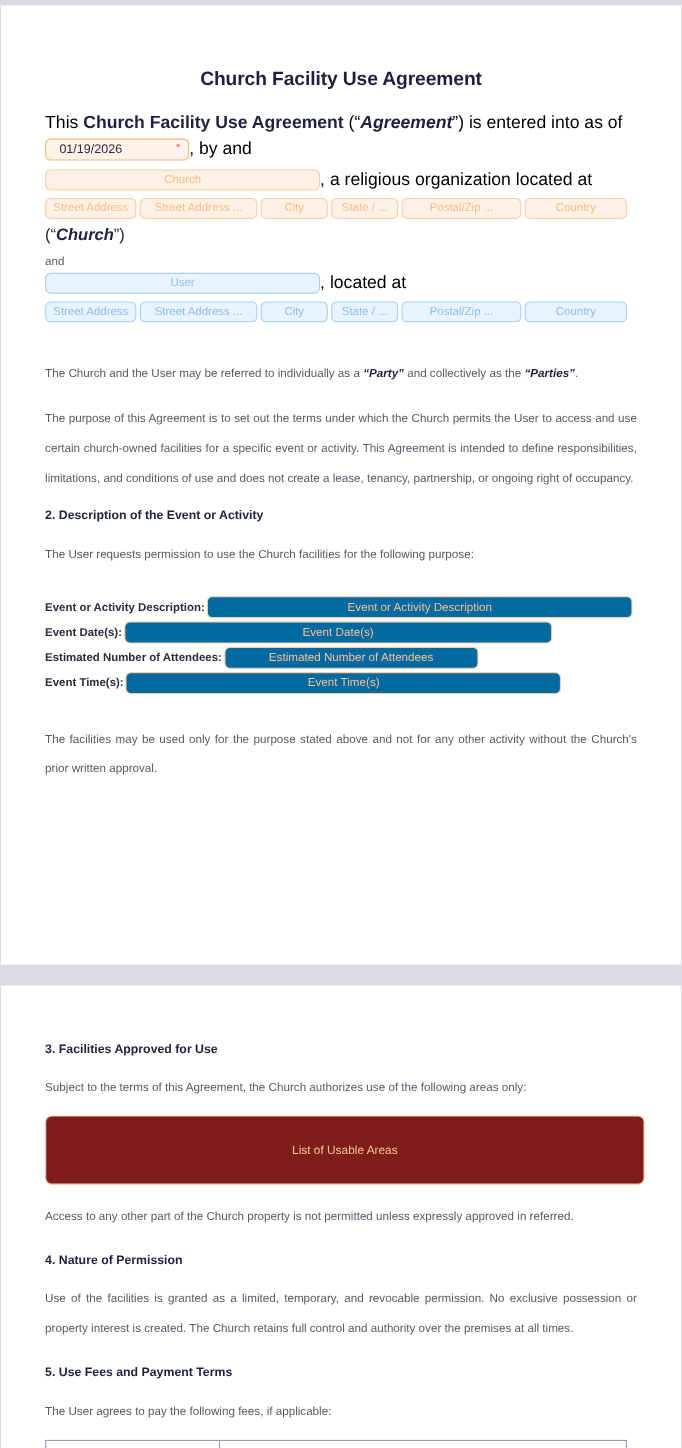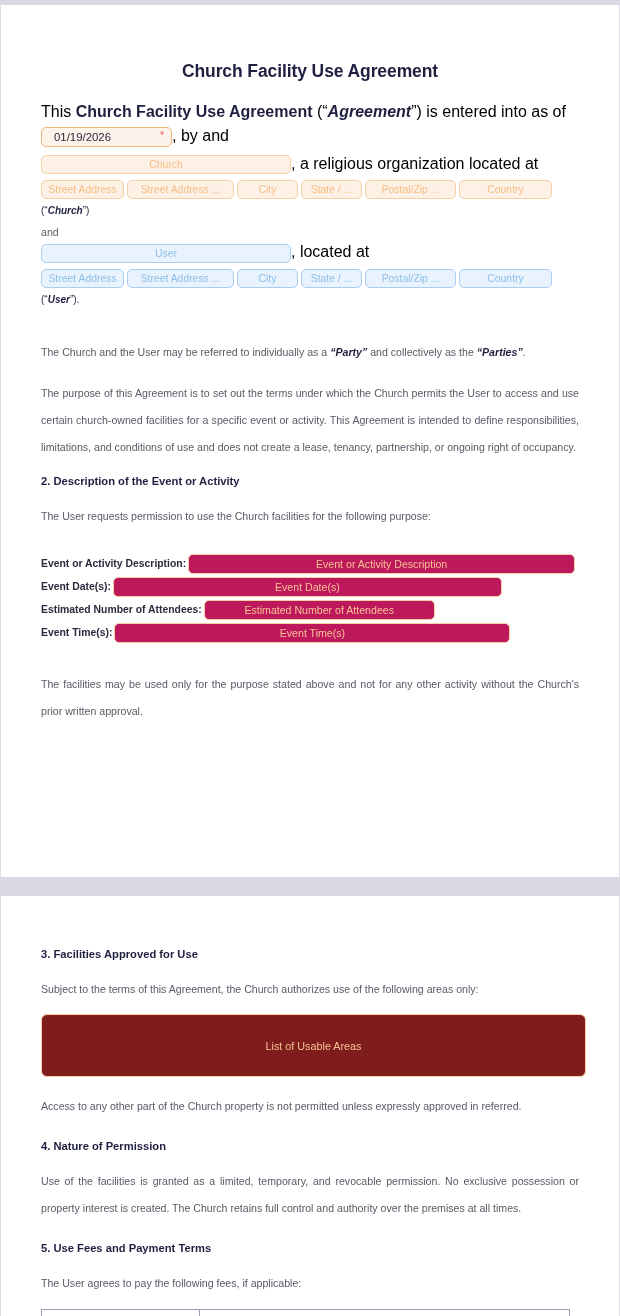--- a/index.html
+++ b/index.html
@@ -119,44 +119,44 @@
     line-height: 24px;
   }
   .addr-row { margin: 3px 0 4px 0; white-space: nowrap; }
   .addr-row .fld { margin-right: 3px; }
 
   .w-name  { width: 250px; }
   .w-st1   { width: 83px; }
   .w-st2   { width: 107px; }
   .w-city  { width: 61px; }
   .w-state { width: 61px; }
-  .w-zip   { width: 91px; }
+  .w-zip   { width: 109px; }
   .w-ctry  { width: 93px; }
 
-  .paren { font-size: 10px; color: #1f2040; margin: 6px 0 0 0; }
+  .paren { font-size: 15px; color: #1f2040; margin: 6px 0 0 0; }
   .and-lbl { font-size: 10.6px; color: #585a66; margin: 10px 0 2px 0; }
   .between-lbl { font-size: 10.6px; color: #585a66; margin: 4px 0 2px 0; }
 
   
   .lf-list { margin: 24px 0 28px 0; }
   .lf-row {
     display: flex;
     align-items: center;
     margin-bottom: 3px;
     white-space: nowrap;
   }
   .lf-label {
     font-size: 10.4px;
     font-weight: bold;
     color: #2a2b3d;
     margin-right: 2px;
   }
   .lf-field {
     flex: 0 0 auto;
-    background: #be185d;
+    background: #0369a1;
     border: 1px solid #f6cfa6;
     color: #f7c294;
     border-radius: 5px;
     text-align: center;
     font-size: 10.6px;
     height: 20px;
     line-height: 19px;
     overflow: hidden;
     white-space: nowrap;
   }
@@ -223,21 +223,20 @@
     <div class="and-lbl">and</div>
 
     <div class="line-row">
       <span class="fld blue w-name">User</span><span class="flow">, located at</span>
     </div>
 
     <div class="addr-row">
       <span class="fld blue w-st1">Street Address</span><span class="fld blue w-st2">Street Address ...</span><span class="fld blue w-city">City</span><span class="fld blue w-state">State / ...</span><span class="fld blue w-zip">Postal/Zip ...</span><span class="fld blue w-ctry">Country</span>
     </div>
 
-    <div class="paren"><span>(“</span><span class="ital-dark">User</span><span>”).</span></div>
 
     <p class="body-text no-justify" style="margin-top:34px;"><span>The Church and the User may be referred to individually as a </span><span class="ital-dark">“Party”</span><span> and collectively as the </span><span class="ital-dark">“Parties”</span><span>.</span></p>
 
     <p class="body-text">The purpose of this Agreement is to set out the terms under which the Church permits the User to access and use certain church-owned facilities for a specific event or activity. This Agreement is intended to define responsibilities, limitations, and conditions of use and does not create a lease, tenancy, partnership, or ongoing right of occupancy.</p>
 
     <h2 class="section-title sec-gap-top">2. Description of the Event or Activity</h2>
     <p class="body-text no-justify">The User requests permission to use the Church facilities for the following purpose:</p>
 
     <div class="lf-list">
       <div class="lf-row">

